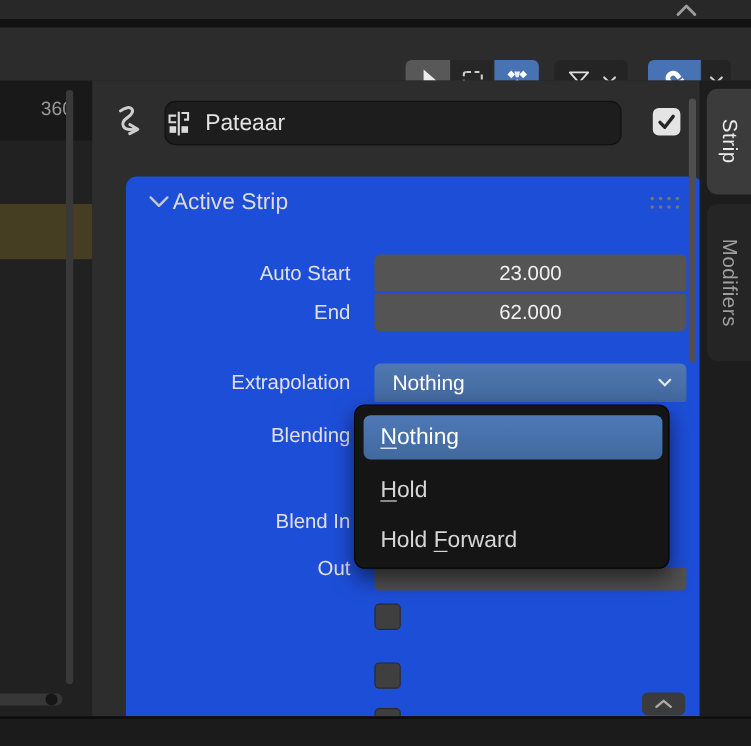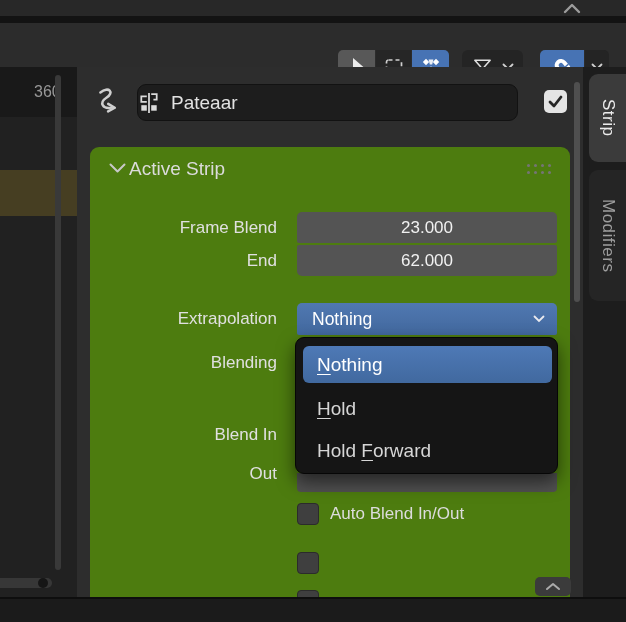--- a/index.html
+++ b/index.html
@@ -28,22 +28,22 @@
   .sidebar  { position:absolute; left:77px; top:0; width:506px; height:530px; background:#2d2d2d; }
   .tabcol   { position:absolute; left:583px; top:0; width:43px; height:530px; background:#1d1d1d; }
 
   .vtab {
     position:absolute; left:6px; width:37px; border-radius:9px 0 0 9px;
     display:flex; align-items:center; justify-content:center;
     writing-mode:vertical-rl; font-size:17px; letter-spacing:0.5px;
   }
 
   .panel {
-    position:absolute; left:13px; top:80px; width:480px; height:450px;
-    background:#4d7c0f; border-radius:9px 9px 0 0; overflow:hidden;
+    position:absolute; left:28px; top:80px; width:480px; height:450px;
+    background:#1d4ed8; border-radius:9px 9px 0 0; overflow:hidden;
   }
   .rowlabel {
     position:absolute; left:0; width:187px; text-align:right;
     color:#e0e0e0; font-size:17px;
   }
   .field {
     position:absolute; left:207px; width:260px; height:31px;
     background:#545454; color:#f1f1f1; font-size:17px;
     display:flex; align-items:center; justify-content:center;
   }
@@ -172,21 +172,21 @@
         </svg>
       </div>
 
       <div class="panel">
         <svg class="abs" style="left:19px;top:16px;" width="17" height="11" viewBox="0 0 17 11">
           <path d="M1.5 1.5 L8.5 8.5 L15.5 1.5" fill="none" stroke="#c8c8c8" stroke-width="2" stroke-linecap="round" stroke-linejoin="round"></path>
         </svg>
         <div class="abs" style="left:39px;top:11px;font-size:19px;color:#dbdbdb;">Active Strip</div>
         <div class="abs grip" style="left:437px;top:17px;"></div>
 
-        <div class="rowlabel" style="top:65px;height:31px;line-height:31px;">Frame Blend</div>
+        <div class="rowlabel" style="top:65px;height:31px;line-height:31px;">Auto Start</div>
         <div class="field" style="top:65px;border-radius:5px 5px 2px 2px;">
           <span>23.000</span>
         </div>
         <div class="rowlabel" style="top:98px;height:31px;line-height:31px;">End</div>
         <div class="field" style="top:98px;border-radius:2px 2px 5px 5px;">
           <span>62.000</span>
         </div>
 
         <div class="rowlabel" style="top:156px;height:32px;line-height:32px;">Extrapolation</div>
         <div class="dropdown">
@@ -198,21 +198,20 @@
 
         <div class="rowlabel" style="top:200px;height:32px;line-height:32px;">Blending</div>
 
         <div class="rowlabel" style="top:272px;height:32px;line-height:32px;">Blend In</div>
         <div class="rowlabel" style="top:311px;height:31px;line-height:31px;">Out</div>
         <div class="abs" style="left:207px;top:326px;width:260px;height:19px;background:#515151;border-radius:0 0 4px 4px;overflow:hidden;">
           <div style="width:100%;height:31px;margin-top:-25px;display:flex;align-items:center;justify-content:center;font-size:17px;color:#dedede;">0.000</div>
         </div>
 
         <div class="checkbox" style="left:207px;top:356px;"></div>
-        <div class="cblabel" style="left:240px;top:356px;">Auto Blend In/Out</div>
 
         <div class="checkbox" style="left:207px;top:405px;"></div>
 
         <div class="checkbox" style="left:207px;top:443px;"></div>
       </div>
 
       <div class="abs" style="left:497px;top:15px;width:6px;height:220px;background:#4f4f4f;border-radius:3px;"></div>
 
       <div class="abs" style="left:458px;top:510px;width:36px;height:19px;background:#3b3b3b;border-radius:5px;display:flex;align-items:center;justify-content:center;">
         <svg width="16" height="9" viewBox="0 0 16 9">

